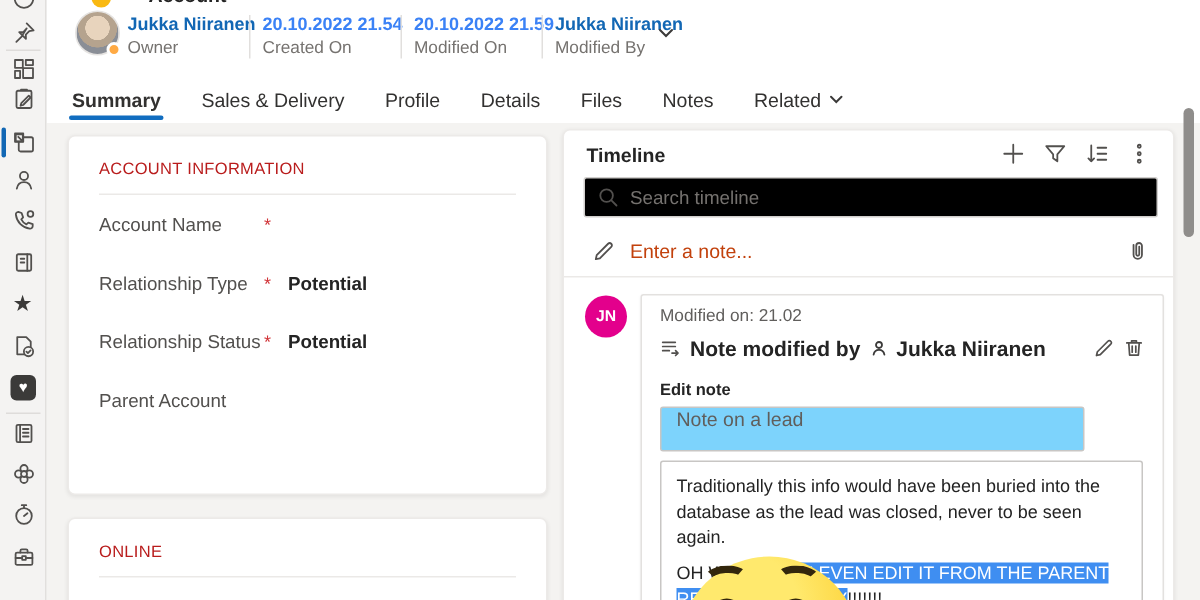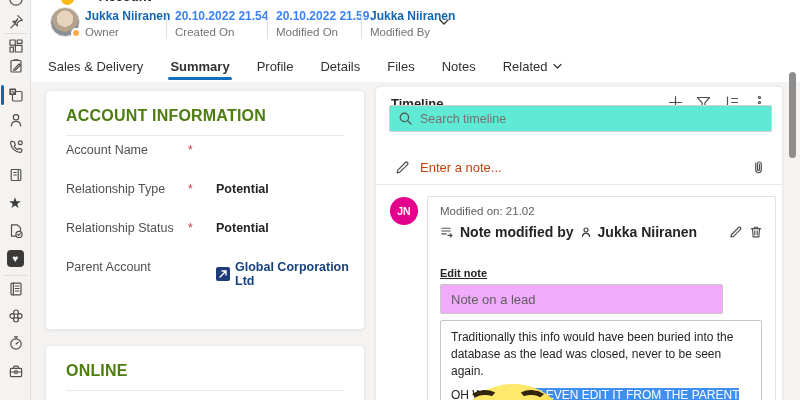--- a/index.html
+++ b/index.html
@@ -46,46 +46,46 @@
   .tab.active { font-weight:bold; }
   .tab.active::after { content:""; position:absolute; left:-2px; right:-2px; bottom:2px; height:3px;
                        border-radius:2px; background:#116dc0; }
   .tab svg { width:11px; height:11px; }
   .tab svg * { fill:none; stroke:#3b3a39; stroke-width:1.3; stroke-linecap:round; }
 
   
   .content { position:absolute; left:31px; top:82px; width:769px; height:318px; background:#f4f3f1; }
   .card { position:absolute; background:#fff; border:1px solid #eceae8; border-radius:5px;
           box-shadow:0 1px 3px rgba(0,0,0,.07); }
-  .card-title { font-size:16px; font-weight:bold; color:#4d7c0f; letter-spacing:.2px; }
+  .card-title { font-size:11px; font-weight:normal; color:#b91c1c; letter-spacing:.2px; }
   .card-hr { height:1px; background:#ebe9e7; margin-top:10px; }
 
   
   .acct-card { left:14px; top:8px; width:320px; height:240px; padding:16px 20px; }
-  .info-row { position:absolute; left:20px; right:8px; display:flex; font-size:12.5px;gap:12px; }
+  .info-row { position:absolute; left:20px; right:8px; display:flex; font-size:12.5px; }
   .info-row .flabel { color:#52504e; width:110px; flex:none; }
   .info-row .req { color:#d13438; width:16px; flex:none; font-size:12px; }
   .info-row .fval { color:#242424; font-weight:bold; display:flex; align-items:center; gap:5px; }
   .info-row .fval.plain { font-weight:normal; color:#444; }
   .info-row .fval.linkval { color:#16417c; }
   .ent-ico { width:14px; height:14px; border-radius:2px; background:#1d3c78; position:relative; flex:none; }
   .ent-ico svg { position:absolute; inset:0; }
   .ent-ico svg * { fill:none; stroke:#fff; stroke-width:1.4; stroke-linecap:round; }
 
   .online-card { left:14px; top:263px; width:320px; height:60px; padding:16px 20px; }
 
   
   .tl-card { left:344px; top:4px; width:408px; height:320px; border-radius:5px 5px 0 0; }
   .tl-head { position:absolute; left:15px; top:9px; font-size:13px; font-weight:bold; }
   .tl-actions { position:absolute; right:14px; top:7px; display:flex; gap:11px; }
   .tl-actions .abtn { width:17px; height:17px; }
   .tl-actions svg { width:17px; height:17px; display:block; }
   .tl-actions svg * { fill:none; stroke:#52504e; stroke-width:1.2; stroke-linecap:round; stroke-linejoin:round; }
-  .tl-search { position:absolute; left:13px; top:18px; width:383px; height:27px; border:1px solid #d1cfcd;
-               border-radius:2px; background:#5eead4; display:flex; align-items:center; padding:0 8px; gap:7px; }
+  .tl-search { position:absolute; left:13px; top:31px; width:383px; height:27px; border:1px solid #d1cfcd;
+               border-radius:2px; background:#000000; display:flex; align-items:center; padding:0 8px; gap:7px; }
   .tl-search .ph { font-size:12.5px; color:#75726f; }
   .icon16 { width:15px; height:15px; flex:none; }
   .icon16 svg { width:15px; height:15px; display:block; }
   .icon16 svg * { fill:none; stroke:#52504e; stroke-width:1.2; stroke-linecap:round; stroke-linejoin:round; }
   .tl-noterow { position:absolute; left:13px; top:66px; width:383px; height:28px;
                 display:flex; align-items:center; gap:10px; padding:0 6px; }
   .tl-noterow .ph { font-size:13px; color:#c2410c; flex:1; }
   .tl-divider { position:absolute; left:0; top:97px; width:100%; height:1px; background:#ebe9e7; }
 
   
@@ -98,23 +98,23 @@
   .entry-modified { font-size:11.5px; color:#605e5c; }
   .entry-titlerow { margin-top:7px; display:flex; align-items:center; gap:6px; }
   .entry-titlerow .t { font-size:14px; font-weight:bold; color:#242424; white-space:nowrap; }
   .entry-titlerow .spacer { flex:1; }
   .icon14 { width:14px; height:14px; flex:none; }
   .icon14 svg { width:14px; height:14px; display:block; }
   .icon14 svg * { fill:none; stroke:#52504e; stroke-width:1.15; stroke-linecap:round; stroke-linejoin:round; }
   .icon12 { width:12px; height:12px; flex:none; }
   .icon12 svg { width:12px; height:12px; display:block; }
   .icon12 svg * { fill:none; stroke:#3b3a39; stroke-width:1.2; stroke-linecap:round; stroke-linejoin:round; }
-  .edit-note-lbl { margin-top:27px; font-size:11px; font-weight:bold; color:#242424;text-decoration:underline; }
+  .edit-note-lbl { margin-top:14px; font-size:11px; font-weight:bold; color:#242424; }
   .note-title-input { margin-top:5px; width:283px; height:30px; border:1px solid #c8c6c4; border-radius:2px;
-                      background:#f0abfc; display:flex; align-items:center; padding:0 10px;
+                      background:#7dd3fc; display:flex; align-items:flex-start; padding:0 10px;
                       font-size:13px; color:#605e5c; }
   .note-body { position:relative; margin-top:6px; width:322px; height:110px; border:1px solid #c8c6c4;
                border-radius:2px; background:#fff; padding:8px 10px; font-size:12px; line-height:1.4;
                color:#242424; }
   .note-body .hl { background:#3f8ef1; color:#fff; }
   .note-body p + p { margin-top:8px; }
   .emoji { position:absolute; left:12px; top:63px; width:120px; height:120px; border-radius:50%;
            background:radial-gradient(circle at 38% 28%, #ffe96d 0 30%, #fdd641 62%, #f4c12e 95%); }
   .emoji .brow { position:absolute; width:30px; height:18px; border:5px solid transparent;
                  border-top:5px solid #33260c; border-radius:50%; }
@@ -251,25 +251,25 @@
       <div class="val link">Jukka Niiranen</div>
       <div class="lbl">Modified By</div>
     </div>
     <span class="hdr-chevron" style="left:406px">
       <svg viewBox="0 0 14 14">
           <path d="M3 5l4 4 4-4"></path>
         </svg></span>
   </header>
 
   <div class="tabs">
-    <div class="tab">
-        <span>Sales &amp; Delivery</span>
-      </div>
     <div class="tab active">
         <span>Summary</span>
+      </div>
+    <div class="tab">
+        <span>Sales &amp; Delivery</span>
       </div>
     <div class="tab">
         <span>Profile</span>
       </div>
     <div class="tab">
         <span>Details</span>
       </div>
     <div class="tab">
         <span>Files</span>
       </div>
@@ -300,28 +300,20 @@
         <span class="fval">Potential</span>
       </div>
       <div class="info-row" style="top:130px">
         <span class="flabel">Relationship Status</span>
         <span class="req">*</span>
         <span class="fval">Potential</span>
       </div>
       <div class="info-row" style="top:169px">
         <span class="flabel">Parent Account</span>
         <span class="req"></span>
-        <span class="fval linkval">
-          <span class="ent-ico">
-            <svg viewBox="0 0 14 14">
-                <path d="M4 10l6-6M6 4h4v4"></path>
-              </svg>
-            </span>
-          <span>Global Corporation Ltd</span>
-        </span>
       </div>
     </section>
 
     <section class="card online-card">
       <div class="card-title">ONLINE</div>
       <div class="card-hr"></div>
     </section>
 
     <section class="card tl-card">
       <div class="tl-head">Timeline</div>

